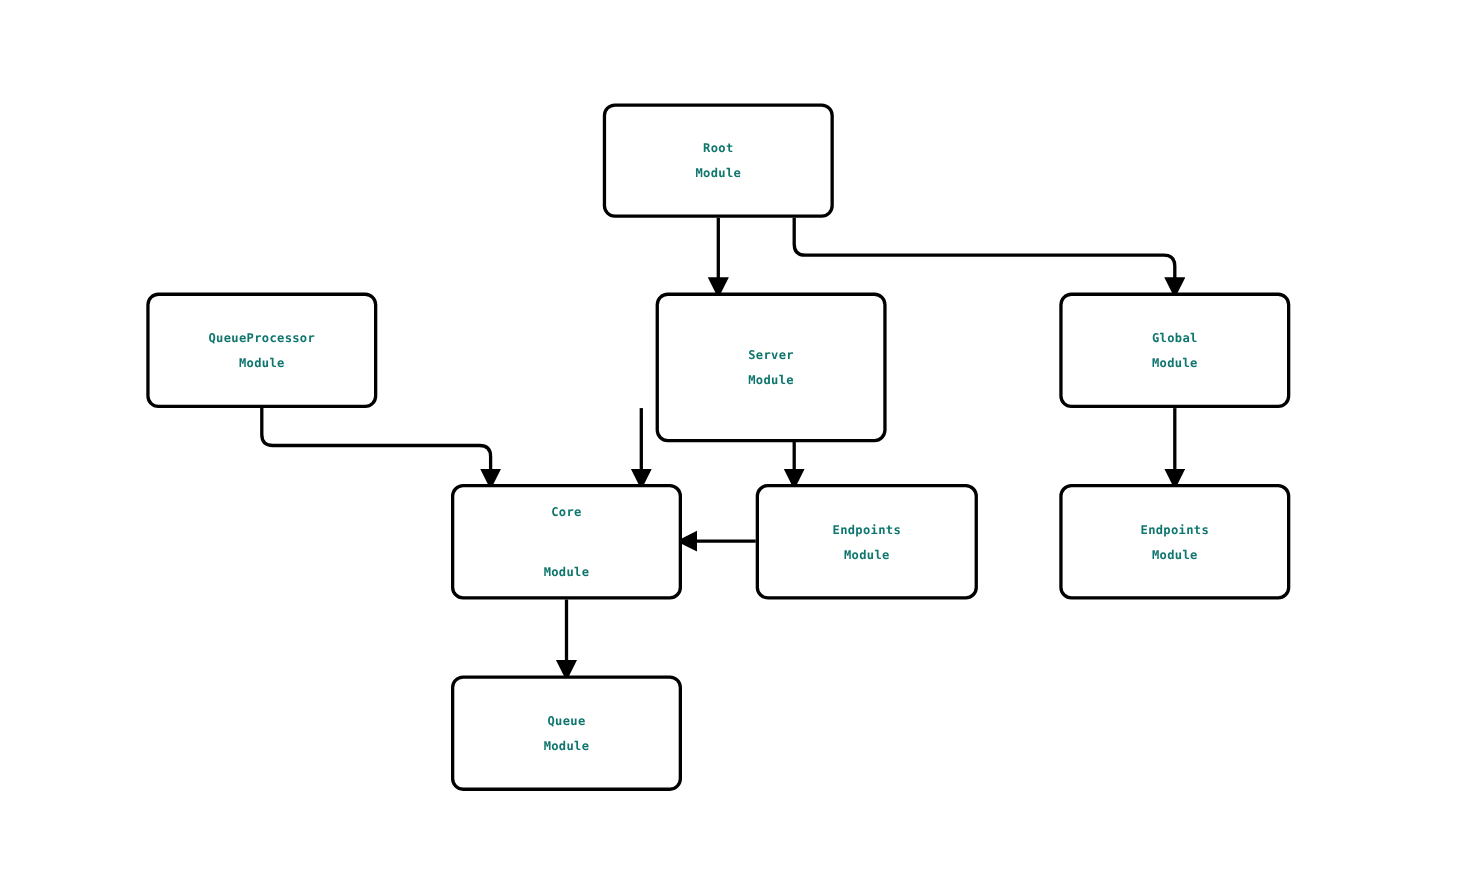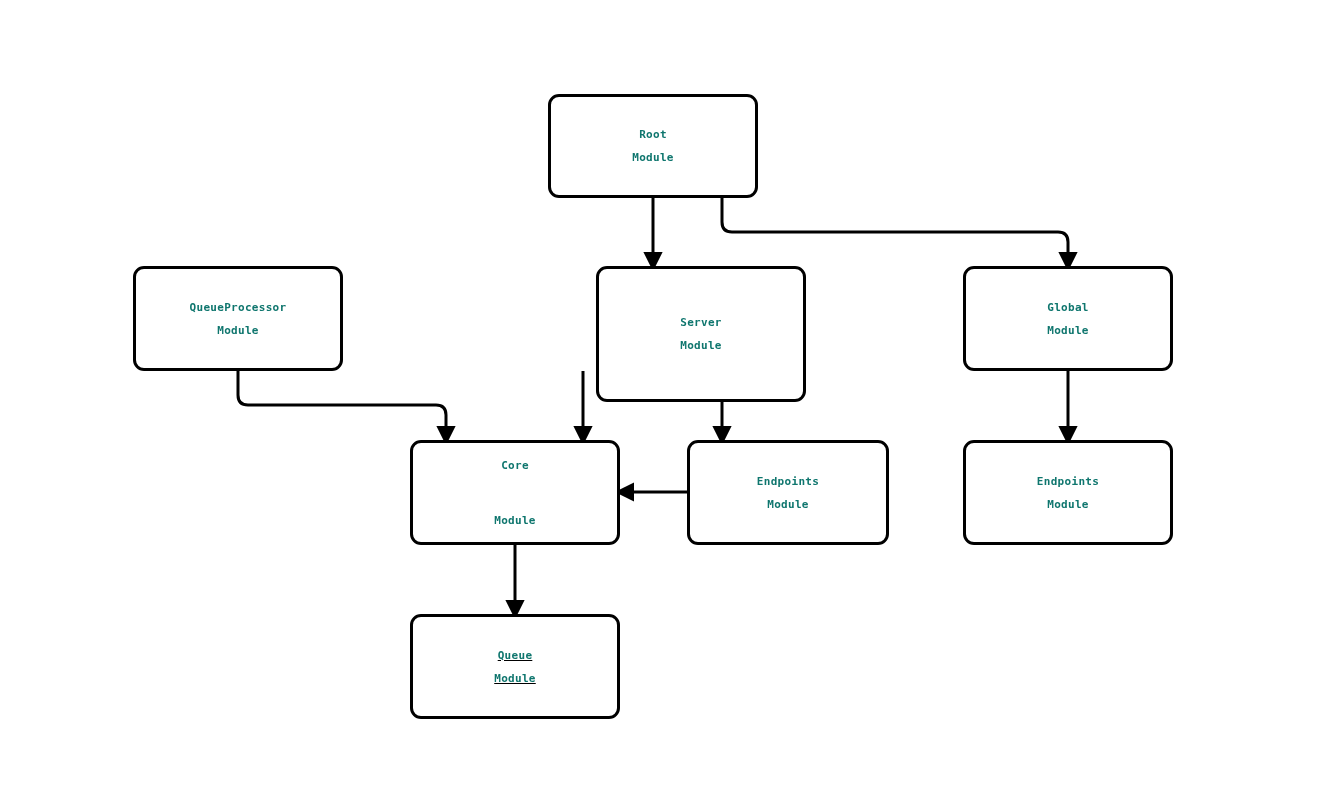--- a/index.html
+++ b/index.html
@@ -94,19 +94,19 @@
         <div class="node-line">Module</div>
       </div>
       <div class="node" style="left: 687px; top: 440px; width: 202px; height: 105px; border-color: rgb(0, 0, 0);">
         <div class="node-line">Endpoints</div>
         <div class="node-line">Module</div>
       </div>
       <div class="node" style="left: 963px; top: 440px; width: 210px; height: 105px; border-color: rgb(0, 0, 0);">
         <div class="node-line">Endpoints</div>
         <div class="node-line">Module</div>
       </div>
-      <div class="node" style="left: 410px; top: 614px; width: 210px; height: 105px; border-color: rgb(0, 0, 0); text-decoration: underline;">
+      <div class="node" style="left: 410px; top: 614px; width: 210px; height: 105px; border-color: rgb(0, 0, 0);">
         <div class="node-line">Queue</div>
         <div class="node-line">Module</div>
       </div>
     </div>
 
 </div>
 
 </body></html>

